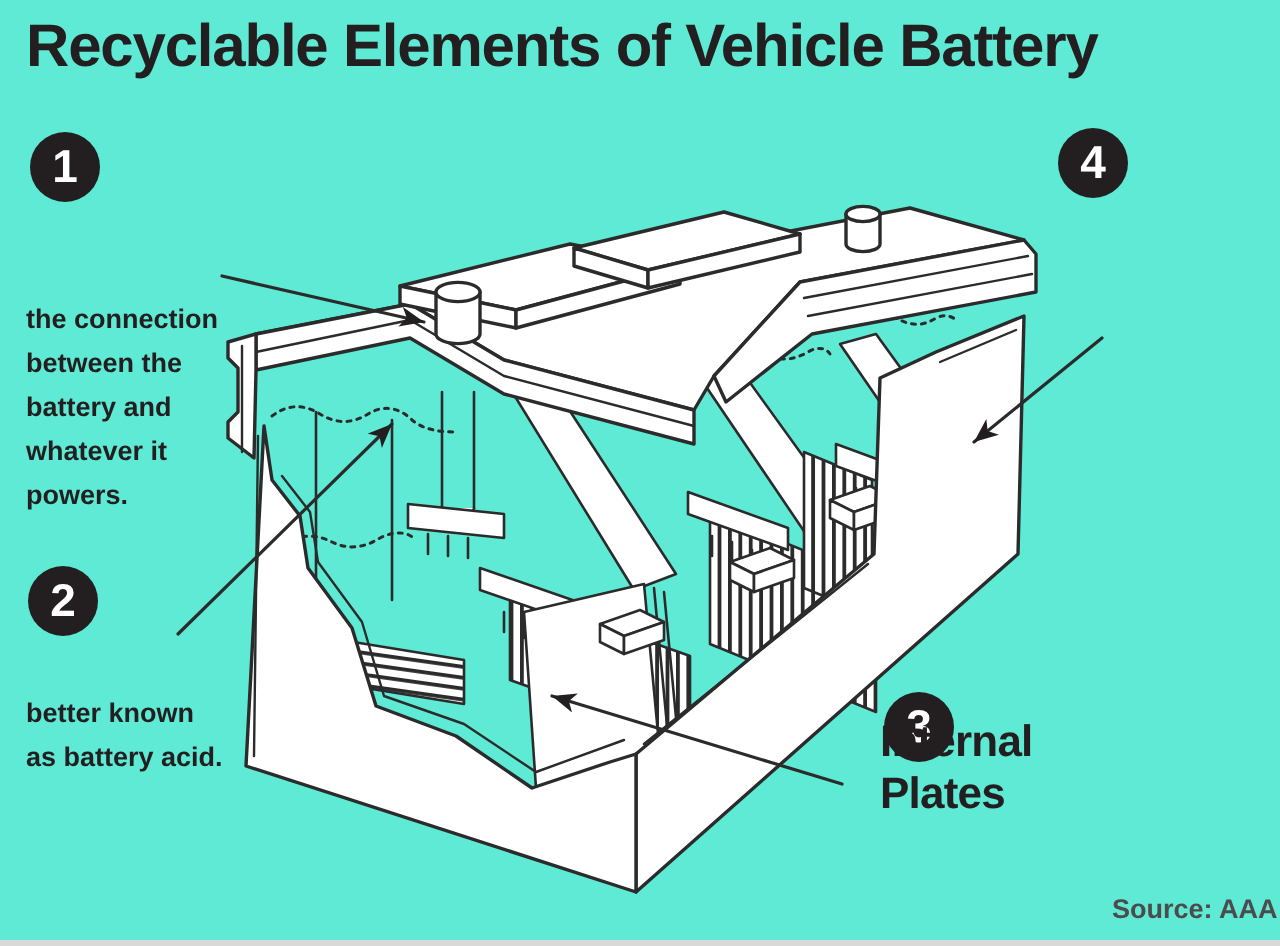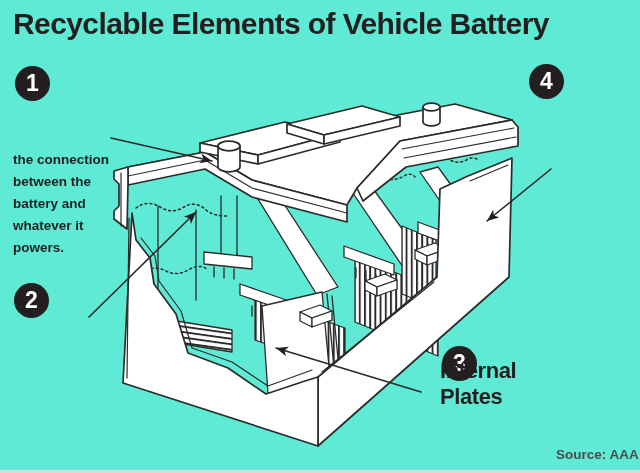--- a/index.html
+++ b/index.html
@@ -180,20 +180,22 @@
   <div class="title">Recyclable Elements of Vehicle Battery</div>
 
   <div class="badge" id="c1-badge">1</div>
   <div class="co-desc" id="c1-desc">the connection
 between the
 battery and
 whatever it
 powers.</div>
 
   <div class="badge" id="c2-badge">2</div>
+  <div class="co-desc" id="c2-desc">better known
+as battery acid.</div>
 
   <div class="badge" id="c3-badge">3</div>
   <div class="co-label lh26" id="c3-label">Internal
 Plates</div>
 
   <div class="badge" id="c4-badge">4</div>
 
   <div class="source">Source: AAA</div>
 
   <div class="bottom-strip"></div>

